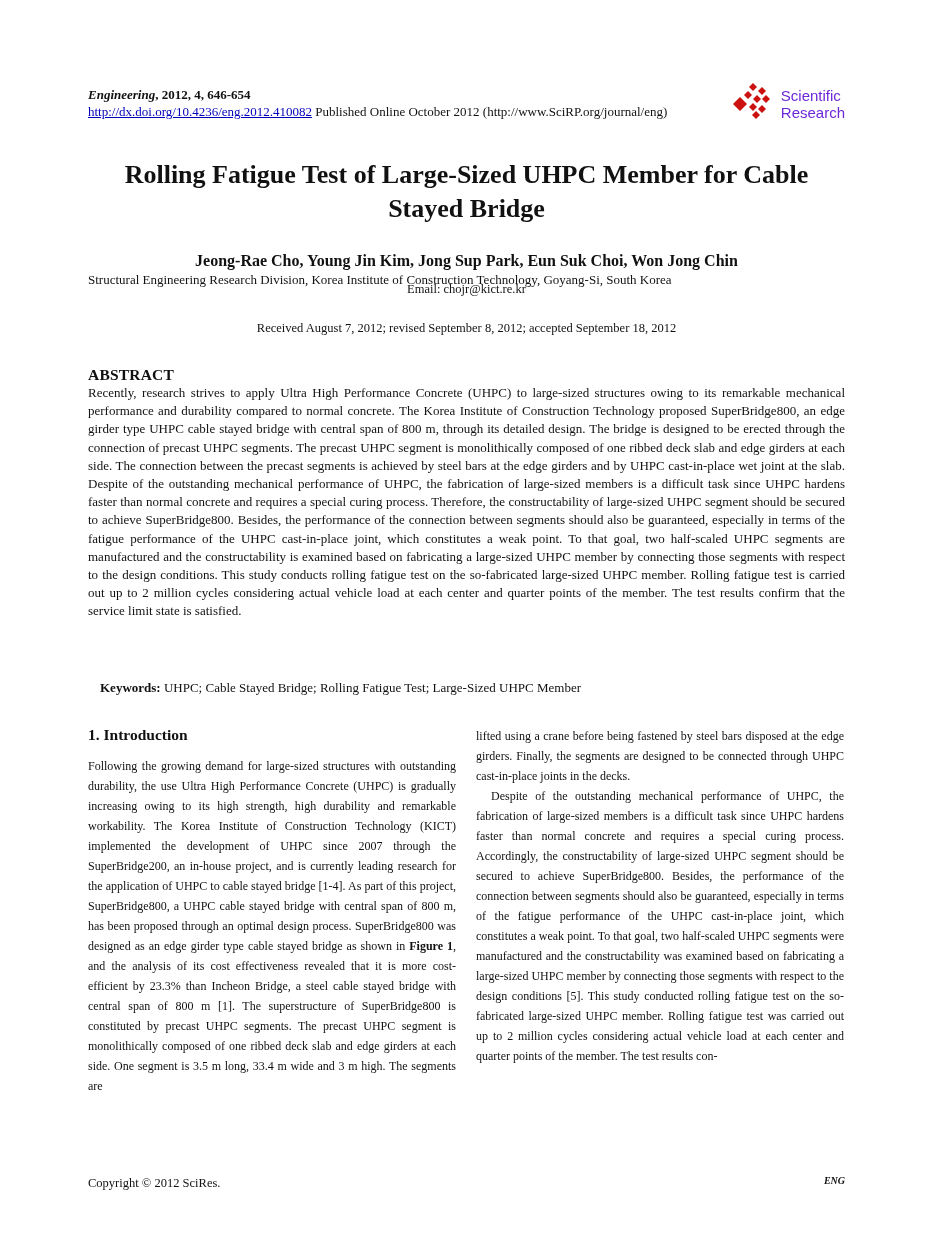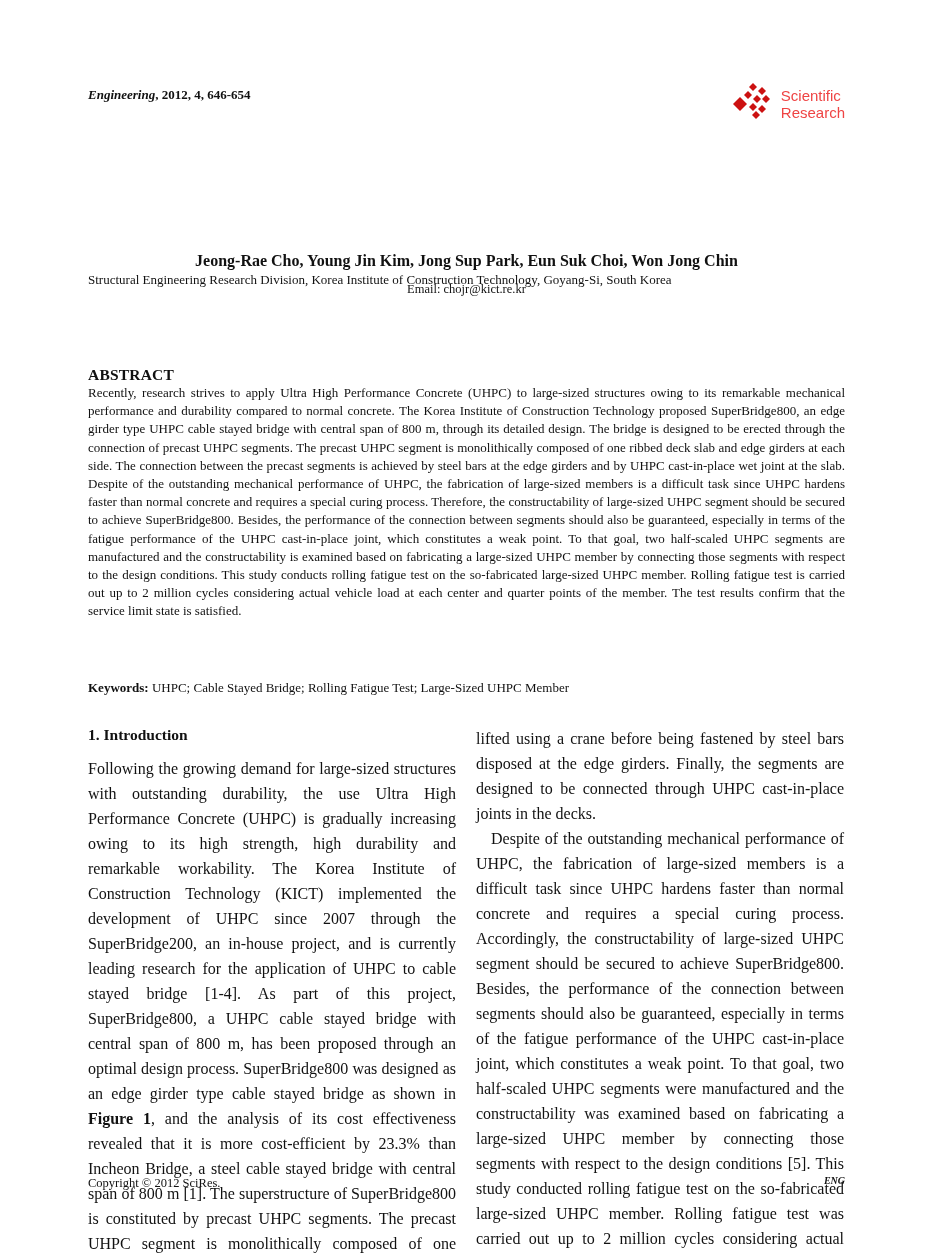--- a/index.html
+++ b/index.html
@@ -33,21 +33,21 @@
   .logo {
     display: flex;
     align-items: center;
     gap: 4px;
     margin-top: -4px;
   }
   .logo-text {
     font-family: "Liberation Sans", "DejaVu Sans", sans-serif;
     font-size: 15px;
     line-height: 17px;
-    color: #ef4444;
+    color: #6d28d9;
   }
 
   
   .paper-title {
     position: absolute;
     top: 158px;
     left: 88px;
     width: 757px;
     text-align: center;
     font-size: 26px;
@@ -102,21 +102,21 @@
     top: 384px;
     left: 88px;
     width: 757px;
     font-size: 13px;
     line-height: 18.2px;
     text-align: justify;
   }
   .keywords {
     position: absolute;
     top: 680px;
-    left: 88px;
+    left: 100px;
     width: 757px;
     font-size: 13px;
   }
   .keywords-label { font-weight: bold; }
 
   
   .columns {
     position: absolute;
     top: 726px;
     left: 88px;
@@ -124,22 +124,22 @@
     display: flex;
     gap: 20px;
   }
   .col { width: 368px; }
   .section-heading {
     font-size: 15.5px;
     font-weight: bold;
     margin-bottom: 12px;
   }
   .body-para {
-    font-size: 16px;
-    line-height: 25px;
+    font-size: 12px;
+    line-height: 20px;
     text-align: justify;
   }
   .body-para.indent { text-indent: 15px; }
   .bold-inline { font-weight: bold; }
 
   
   .footer-left {
     position: absolute;
     top: 1176px;
     left: 88px;
@@ -155,20 +155,21 @@
   }
 </style>
 </head>
 <body>
 
 <div class="page">
 
   <div class="header-row">
     <div class="journal-lines">
       <div><span class="journal-name">Engineering</span><span class="journal-info">, 2012, 4, 646-654</span></div>
+      <div><span class="doi-link">http://dx.doi.org/10.4236/eng.2012.410082</span><span class="published-info"> Published Online October 2012 (http://www.SciRP.org/journal/eng)</span></div>
     </div>
     <div class="logo">
       <span>
         <svg width="46" height="40" viewBox="0 0 46 40">
           <g fill="#cc1111">
             <polygon points="22,1 26,5 22,9 18,5"></polygon>
             <polygon points="31,5 35,9 31,13 27,9"></polygon>
             <polygon points="17,9 21,13 17,17 13,13"></polygon>
             <polygon points="26,13 30,17 26,21 22,17"></polygon>
             <polygon points="35,13 39,17 35,21 31,17"></polygon>
@@ -179,23 +180,25 @@
           </g>
         </svg>
       </span>
       <span class="logo-text">
         <div>Scientific</div>
         <div>Research</div>
       </span>
     </div>
   </div>
 
+  <h1 class="paper-title">Rolling Fatigue Test of Large-Sized UHPC Member for Cable Stayed Bridge</h1>
   <div class="authors">Jeong-Rae Cho, Young Jin Kim, Jong Sup Park, Eun Suk Choi, Won Jong Chin</div>
   <div class="affiliation">Structural Engineering Research Division, Korea Institute of Construction Technology, Goyang-Si, South Korea</div>
   <div class="email">Email: chojr@kict.re.kr</div>
+  <div class="received">Received August 7, 2012; revised September 8, 2012; accepted September 18, 2012</div>
 
   <div class="abstract-heading">ABSTRACT</div>
   <div class="abstract-body">Recently, research strives to apply Ultra High Performance Concrete (UHPC) to large-sized structures owing to its remarkable mechanical performance and durability compared to normal concrete. The Korea Institute of Construction Technology proposed SuperBridge800, an edge girder type UHPC cable stayed bridge with central span of 800 m, through its detailed design. The bridge is designed to be erected through the connection of precast UHPC segments. The precast UHPC segment is monolithically composed of one ribbed deck slab and edge girders at each side. The connection between the precast segments is achieved by steel bars at the edge girders and by UHPC cast-in-place wet joint at the slab. Despite of the outstanding mechanical performance of UHPC, the fabrication of large-sized members is a difficult task since UHPC hardens faster than normal concrete and requires a special curing process. Therefore, the constructability of large-sized UHPC segment should be secured to achieve SuperBridge800. Besides, the performance of the connection between segments should also be guaranteed, especially in terms of the fatigue performance of the UHPC cast-in-place joint, which constitutes a weak point. To that goal, two half-scaled UHPC segments are manufactured and the constructability is examined based on fabricating a large-sized UHPC member by connecting those segments with respect to the design conditions. This study conducts rolling fatigue test on the so-fabricated large-sized UHPC member. Rolling fatigue test is carried out up to 2 million cycles considering actual vehicle load at each center and quarter points of the member. The test results confirm that the service limit state is satisfied.</div>
 
   <div class="keywords"><span class="keywords-label">Keywords:</span><span> UHPC; Cable Stayed Bridge; Rolling Fatigue Test; Large-Sized UHPC Member</span></div>
 
   <div class="columns">
     <div class="col">
       <div class="section-heading">1. Introduction</div>
       <p class="body-para"><span>Following the growing demand for large-sized structures with outstanding durability, the use Ultra High Performance Concrete (UHPC) is gradually increasing owing to its high strength, high durability and remarkable workability. The Korea Institute of Construction Technology (KICT) implemented the development of UHPC since 2007 through the SuperBridge200, an in-house project, and is currently leading research for the application of UHPC to cable stayed bridge [1-4]. As part of this project, SuperBridge800, a UHPC cable stayed bridge with central span of 800 m, has been proposed through an optimal design process. SuperBridge800 was designed as an edge girder type cable stayed bridge as shown in </span><span class="bold-inline">Figure 1</span><span>, and the analysis of its cost effectiveness revealed that it is more cost-efficient by 23.3% than Incheon Bridge, a steel cable stayed bridge with central span of 800 m [1]. The superstructure of SuperBridge800 is constituted by precast UHPC segments. The precast UHPC segment is monolithically composed of one ribbed deck slab and edge girders at each side. One segment is 3.5 m long, 33.4 m wide and 3 m high. The segments are</span></p>

